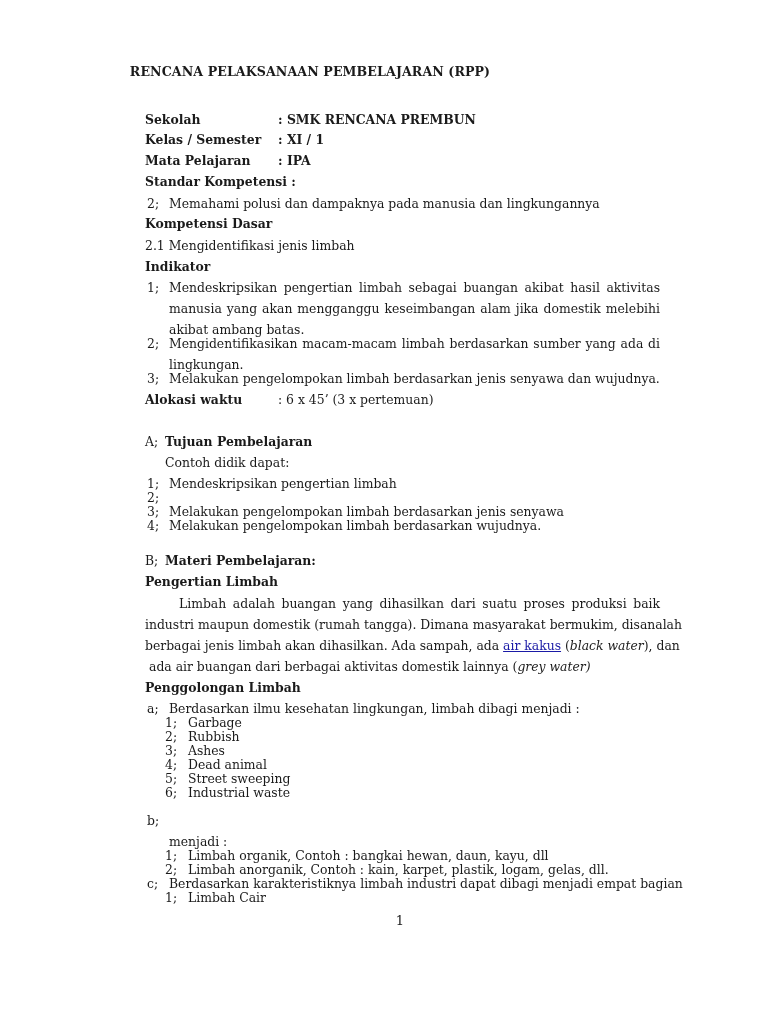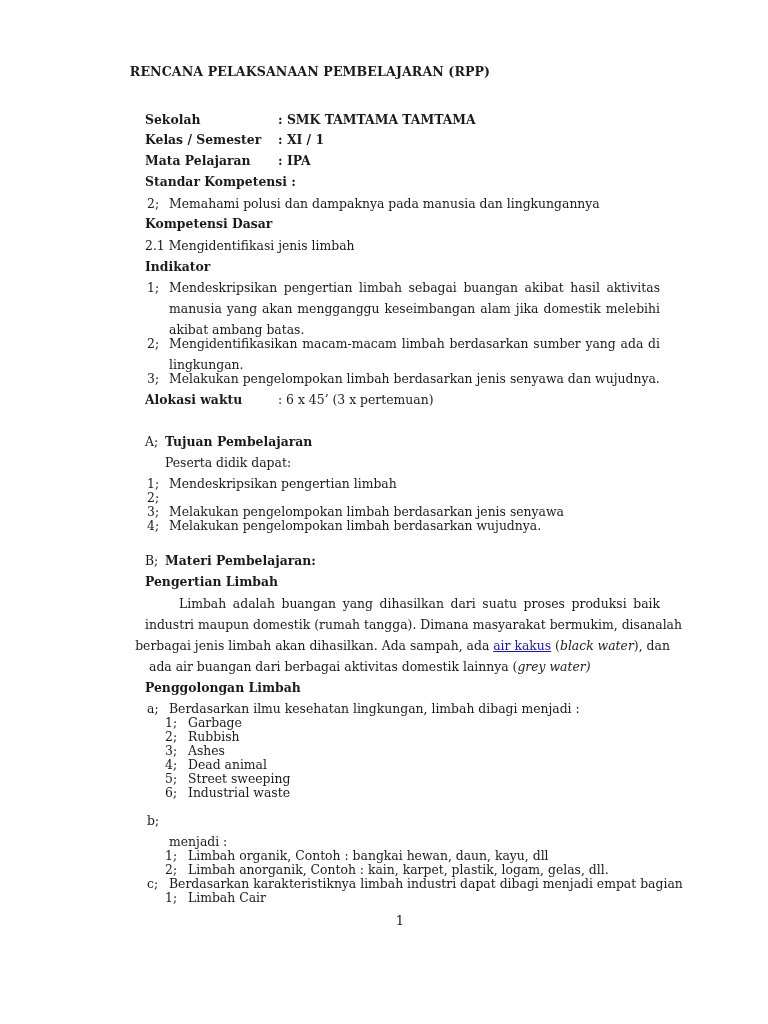--- a/index.html
+++ b/index.html
@@ -23,21 +23,21 @@
   .pagenum { left:0; width:800px; text-align:center; top:913px; font-size:13px; }
 </style>
 </head>
 <body>
 
 <div class="page">
 
   <div class="abs title">RENCANA PELAKSANAAN PEMBELAJARAN (RPP)</div>
 
   <div class="abs lbl" style="top:112px">Sekolah</div>
-  <div class="abs val" style="top:112px">: SMK TAMTAMA TAMTAMA</div>
+  <div class="abs val" style="top:112px">: SMK RENCANA PREMBUN</div>
   <div class="abs lbl" style="top:132px">Kelas / Semester</div>
   <div class="abs val" style="top:132px">: XI / 1</div>
   <div class="abs lbl" style="top:153px">Mata Pelajaran</div>
   <div class="abs val" style="top:153px">: IPA</div>
 
   <div class="abs lbl" style="top:174px">Standar Kompetensi :</div>
   <div class="abs num" style="top:196px">2;</div>
   <div class="abs txt" style="top:196px">Memahami polusi dan dampaknya pada manusia dan lingkungannya</div>
 
   <div class="abs lbl" style="top:216px">Kompetensi Dasar</div>
@@ -55,37 +55,37 @@
   <div class="abs txt" style="top:357px">lingkungan.</div>
 
   <div class="abs num" style="top:371px">3;</div>
   <div class="abs txt" style="top:371px">Melakukan pengelompokan limbah berdasarkan jenis senyawa dan wujudnya.</div>
 
   <div class="abs lbl" style="top:392px">Alokasi waktu</div>
   <div class="abs" style="left:278px; top:392px">:  6 x 45’ (3 x pertemuan)</div>
 
   <div class="abs" style="left:145px; top:434px">A;</div>
   <div class="abs b" style="left:165px; top:434px">Tujuan Pembelajaran</div>
-  <div class="abs" style="left:165px; top:455px">Peserta didik dapat:</div>
+  <div class="abs" style="left:165px; top:455px">Contoh didik dapat:</div>
 
   <div class="abs num" style="top:476px">1;</div>
   <div class="abs txt" style="top:476px">Mendeskripsikan pengertian limbah</div>
   <div class="abs num" style="top:490px">2;</div>
   <div class="abs num" style="top:504px">3;</div>
   <div class="abs txt" style="top:504px">Melakukan pengelompokan limbah berdasarkan jenis senyawa</div>
   <div class="abs num" style="top:518px">4;</div>
   <div class="abs txt" style="top:518px">Melakukan pengelompokan limbah berdasarkan wujudnya.</div>
 
   <div class="abs" style="left:145px; top:553px">B;</div>
   <div class="abs b" style="left:165px; top:553px">Materi Pembelajaran:</div>
   <div class="abs lbl" style="top:574px">Pengertian Limbah</div>
 
   <div class="abs just" style="left:145px; top:617px; width:515px">industri maupun domestik (rumah tangga). Dimana masyarakat bermukim, disanalah</div>
   <div class="abs just" style="left:179px; top:596px; width:481px">Limbah adalah buangan yang dihasilkan dari suatu proses produksi baik</div>
-  <div class="abs" style="left:145px; top:638px; width:515px; display:flex; justify-content:center">
+  <div class="abs" style="left:145px; top:638px; width:515px; display:flex; justify-content:flex-start">
     <span><span>berbagai jenis limbah akan dihasilkan. Ada sampah, ada </span><a class="link">air kakus</a><span> (</span><i>black water</i><span>), dan</span></span>
   </div>
   <div class="abs" style="left:149px; top:659px"><span>ada air buangan dari berbagai aktivitas domestik lainnya (</span><i>grey water)</i></div>
 
   <div class="abs lbl" style="top:680px">Penggolongan Limbah</div>
 
   <div class="abs num" style="top:701px">a;</div>
   <div class="abs txt" style="top:701px">Berdasarkan ilmu kesehatan lingkungan, limbah dibagi menjadi :</div>
   <div class="abs n2" style="top:715px">1;</div>
   <div class="abs t2" style="top:715px">Garbage</div>

